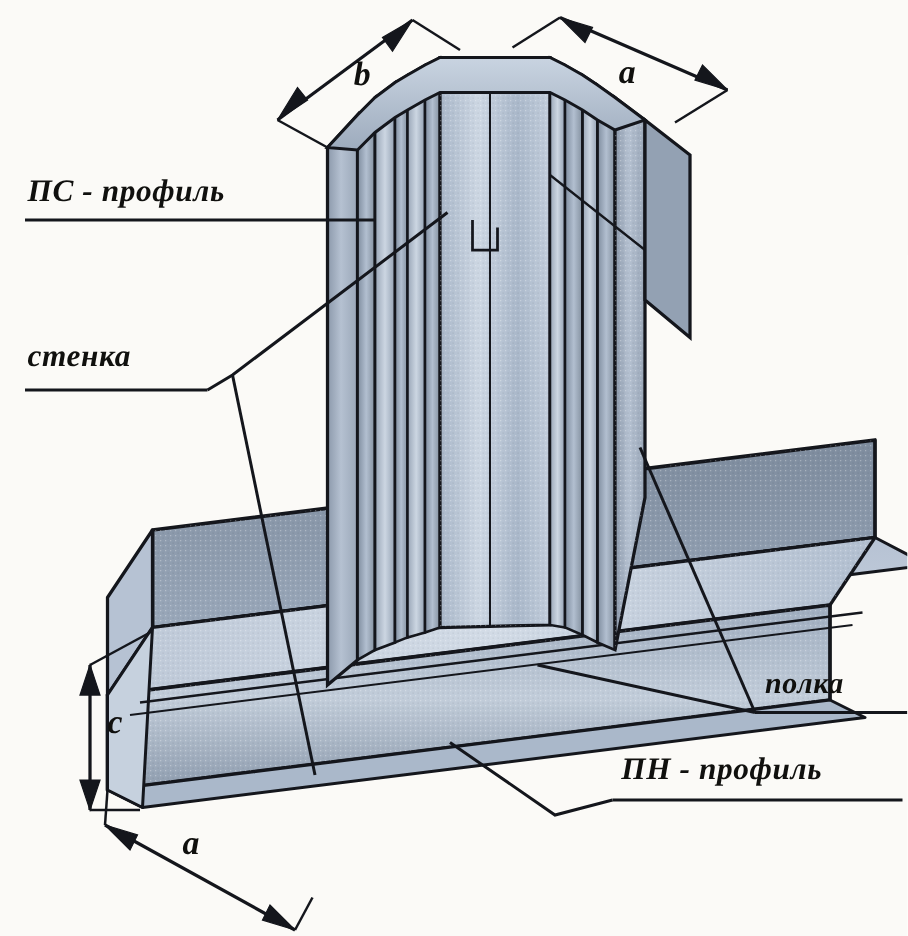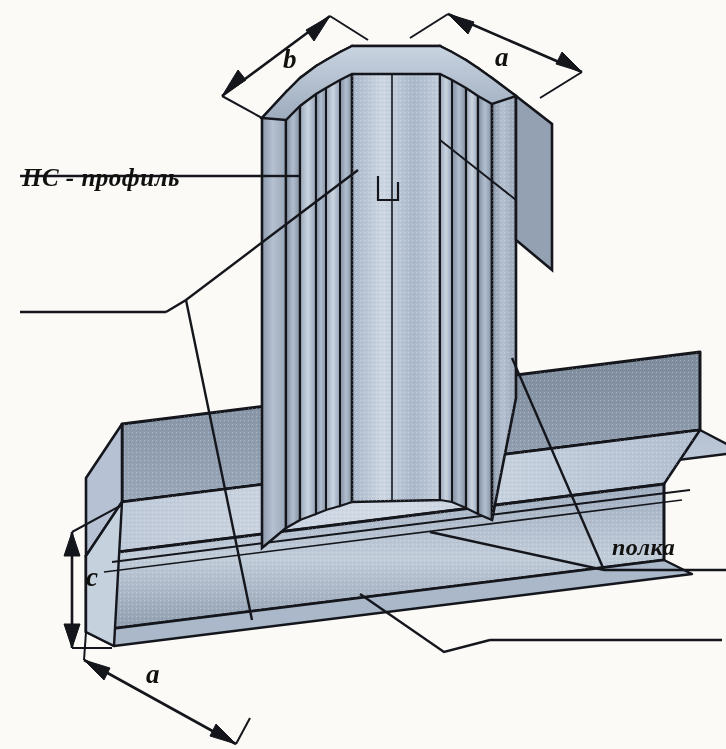--- a/index.html
+++ b/index.html
@@ -19,21 +19,21 @@
 
   .lbl {
     position: absolute;
     font-family: "Liberation Serif", serif;
     font-style: italic;
     font-weight: 700;
     color: #10100e;
     white-space: nowrap;
     letter-spacing: 0.5px;
   }
-  .lbl-ps   { left: 22px;  top: 140px; font-size: 25px; margin-top: 24px; }
+  .lbl-ps   { left: 22px;  top: 140px; font-size: 25px; }
   .lbl-st   { left: 22px;  top: 272px; font-size: 25px; }
   .lbl-pol  { left: 612px; top: 534px; font-size: 24px; text-align: center; }
   .lbl-pn   { left: 497px; top: 602px; font-size: 25px; }
 
   .dim {
     position: absolute;
     font-family: "Liberation Serif", serif;
     font-style: italic;
     font-weight: 700;
     color: #10100e;
@@ -199,20 +199,22 @@
       <line x1="604" y1="570" x2="726" y2="570"></line>
       <path d="M604,570 L512,358"></path>
       <path d="M604,570 L430,532"></path>
 
       <line x1="490" y1="640" x2="722" y2="640"></line>
       <path d="M490,640 L444,652 L360,594"></path>
     </g>
   </svg>
 
   <div class="lbl lbl-ps">ПС - профиль</div>
+  <div class="lbl lbl-st">стенка</div>
   <div class="lbl lbl-pol">полка</div>
+  <div class="lbl lbl-pn">ПН - профиль</div>
 
   <div class="dim dim-b">b</div>
   <div class="dim dim-a1">a</div>
   <div class="dim dim-c">c</div>
   <div class="dim dim-a2">a</div>
 
 </div>
 
 </body></html>

